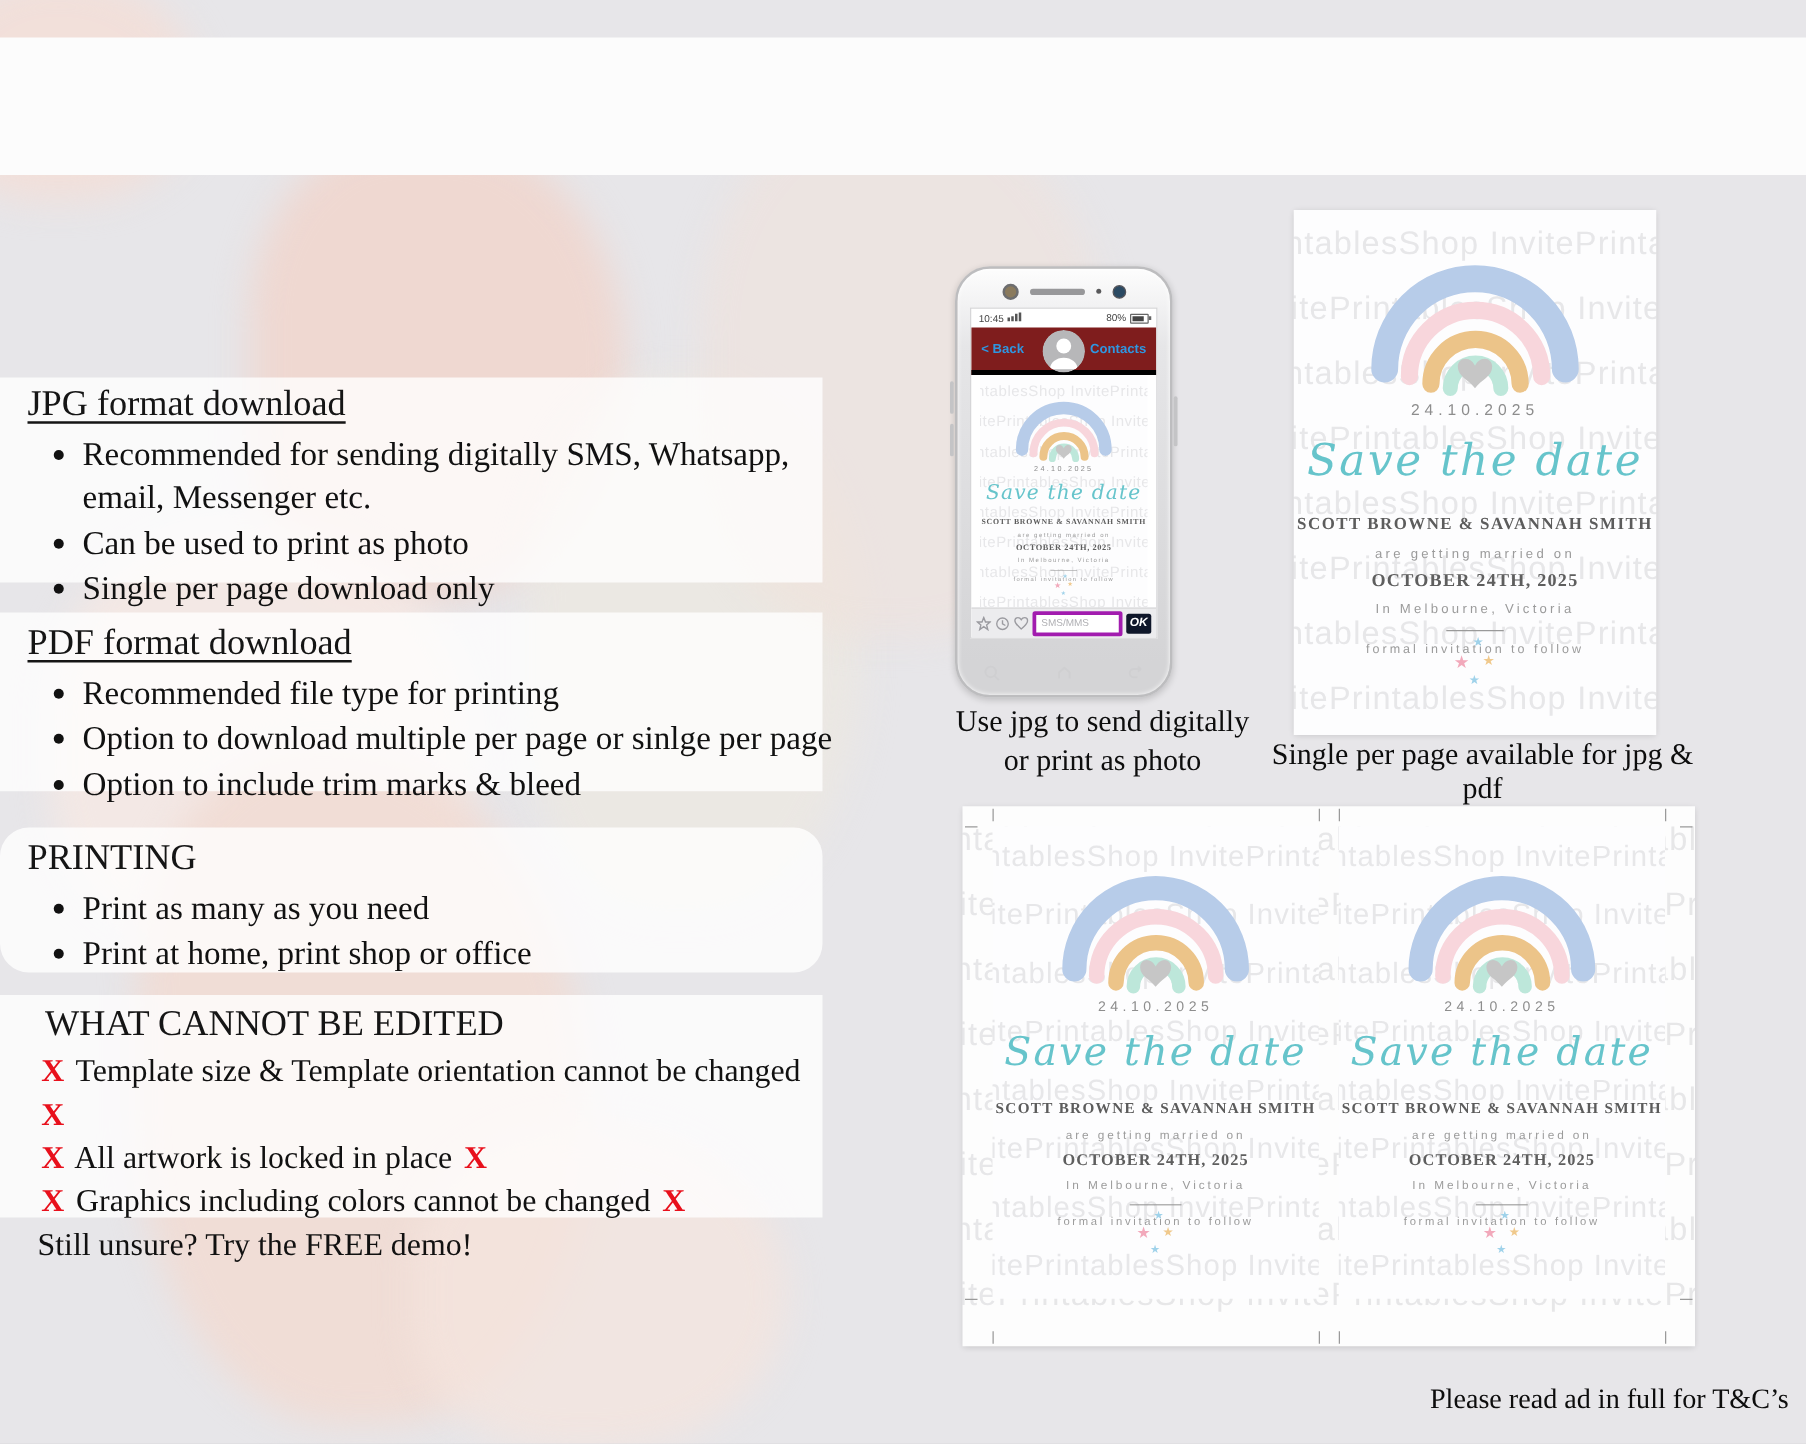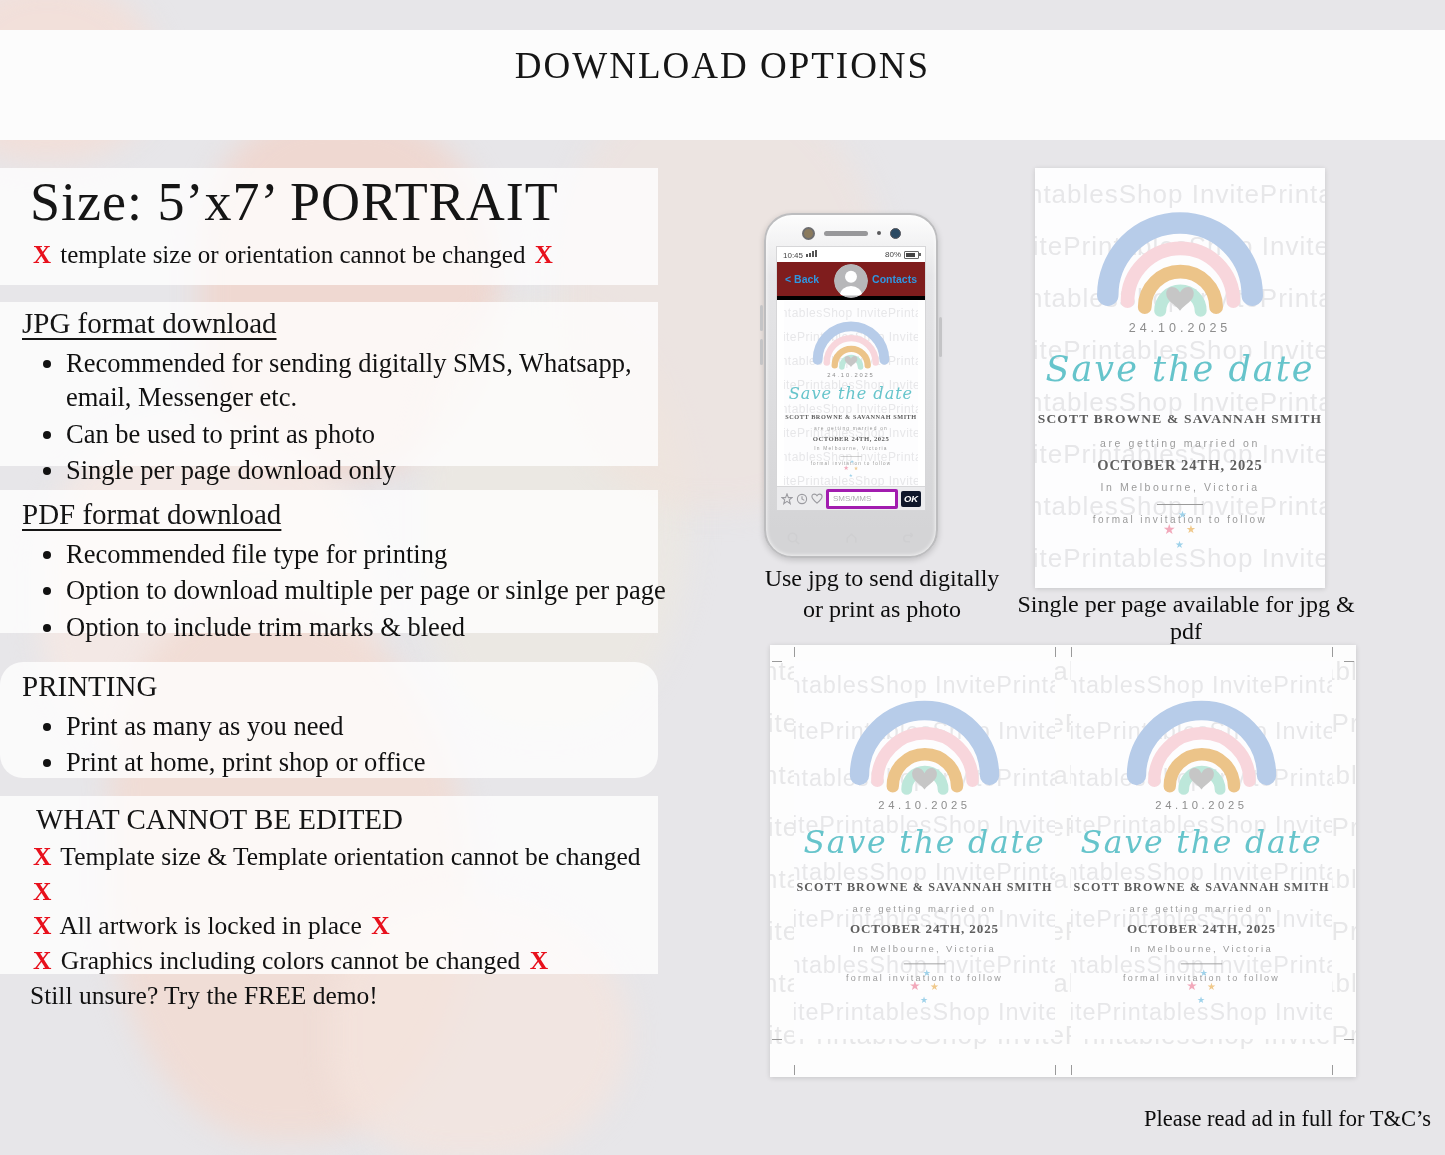--- a/index.html
+++ b/index.html
@@ -126,29 +126,22 @@
 
   <div class="blob b1"></div>
   <div class="blob b2"></div>
   <div class="blob b3"></div>
   <div class="blob b4"></div>
   <div class="blob b5"></div>
   <div class="blob b6"></div>
   <div class="blob b7"></div>
 
   <div class="header-band">
-    <div class="header-title">DOWNLOAD OPTIONS</div>
-  </div>
-
-  <div class="band" id="band-size">
-    <div class="size-title">Size: 5’x7’ PORTRAIT</div>
-    <div class="size-note">
-        <div class="x-line"><span class="xr">X</span><span> template size or orientation cannot be changed </span><span class="xr">X</span></div>
-      </div>
-  </div>
+  </div>
+
 
   <div class="band" id="band-jpg">
     <div class="sec-heading underlined">JPG format download</div>
     <ul class="bullets">
         <li>Recommended for sending digitally SMS, Whatsapp, email, Messenger etc.</li>
         <li>Can be used to print as photo</li>
         <li>Single per page download only</li>
       </ul>
   </div>
 

